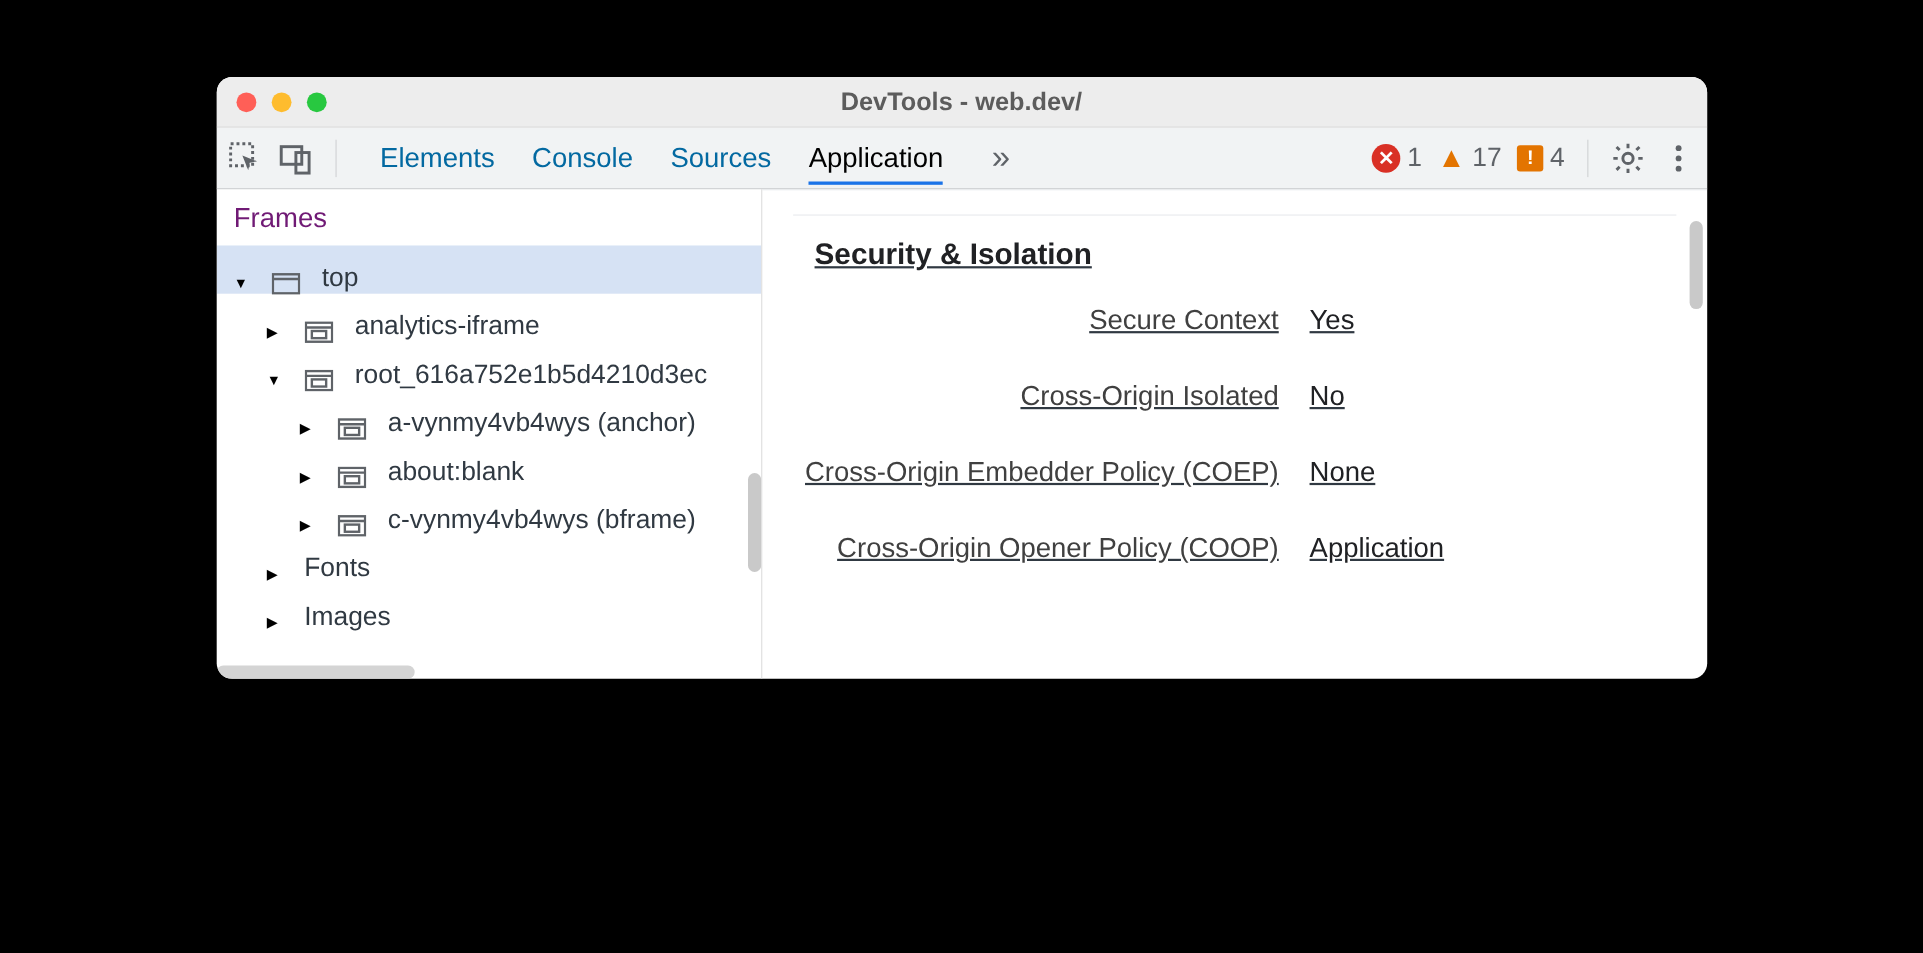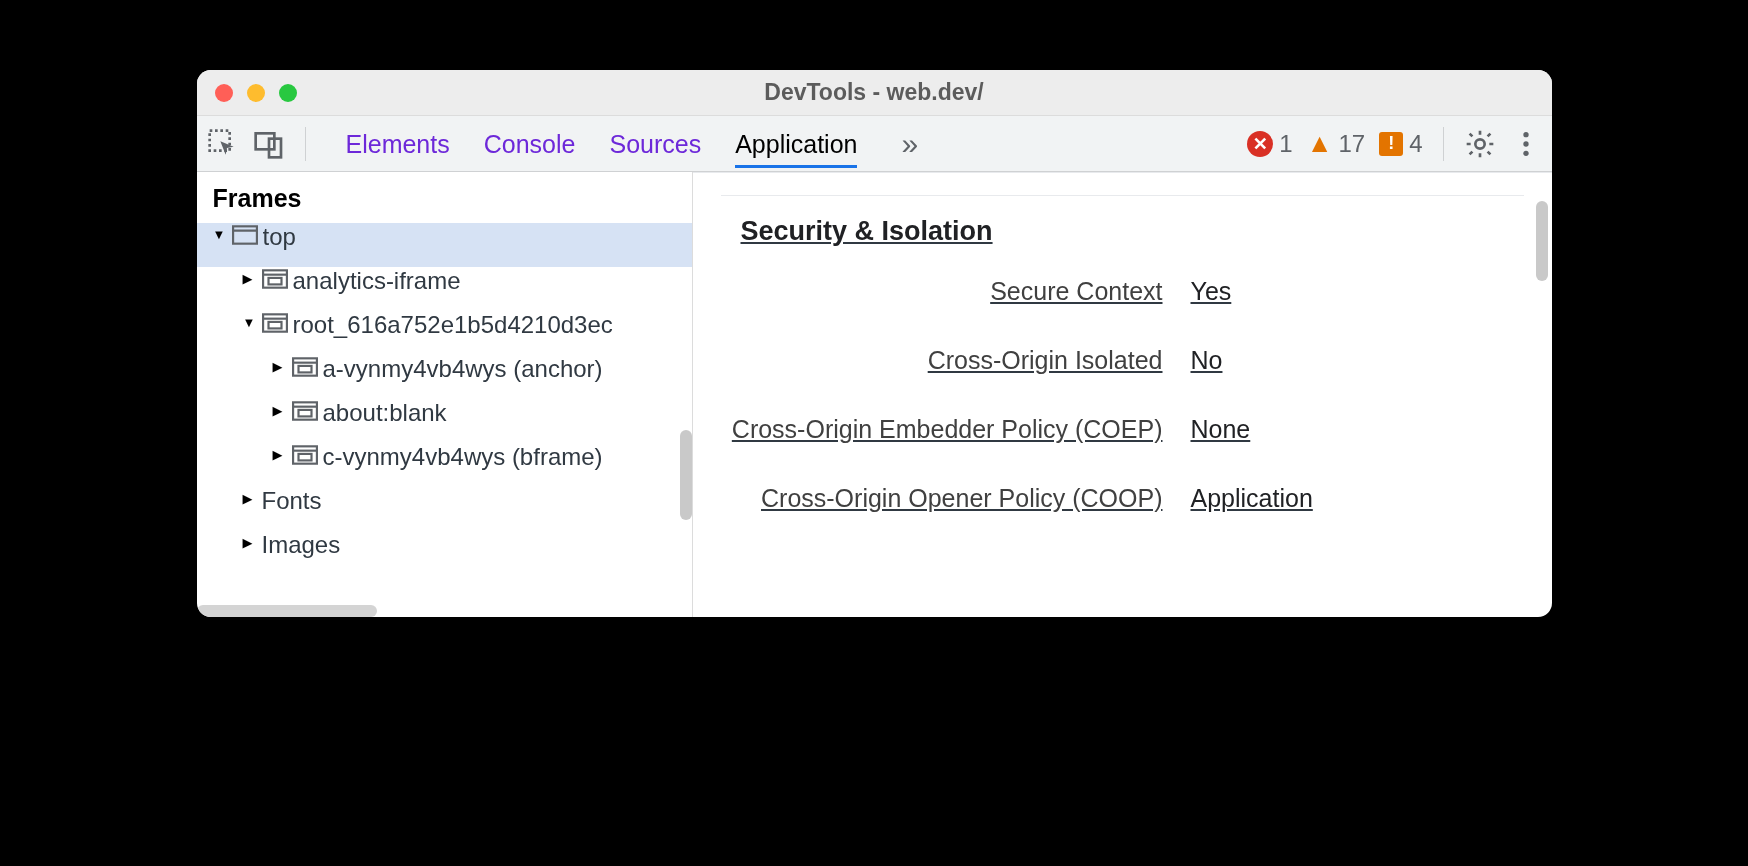--- a/index.html
+++ b/index.html
@@ -54,37 +54,37 @@
     background: #f1f3f4;
     border-bottom: 1px solid #cfd1d3;
     display: flex;
     align-items: center;
     padding: 0 10px;
     gap: 14px;
   }
   .tb-icon { width: 32px; height: 32px; display:flex; align-items:center; justify-content:center; color:#5f6368; }
   .vsep { width:1px; height:34px; background:#cfd1d3; margin:0 6px; }
   .tabs { display:flex; align-items:center; gap: 34px; margin-left: 20px; }
-  .tab { color:#6d28d9; font-size: 25px; cursor:pointer; padding: 10px 0 9px; }
+  .tab { color:#0369a1; font-size: 25px; cursor:pointer; padding: 10px 0 9px; }
   .tab.active { color:#000000; border-bottom: 3px solid #1a73e8; padding-bottom: 6px; }
   .chevmore { color:#5f6368; font-size: 30px; margin-left: 10px;}
   .spacer { flex:1; }
   .counters { display:flex; align-items:center; gap: 14px; font-size: 24px; }
   .ci { display:flex; align-items:center; gap:6px; color:#5f6368;}
   .icon-circle { width:26px; height:26px; border-radius:50%; display:flex; align-items:center; justify-content:center; color:#fff; font-weight:700; font-size:18px;}
   .icon-err { background:#d93025; }
   .icon-warn { color:#e37400; font-size:26px; }
   .icon-issue { width:24px; height:24px; background:#e37400; color:#fff; display:flex; align-items:center; justify-content:center; font-weight:700; border-radius:3px; font-size:18px;}
   .gear, .kebab { color:#5f6368; }
 
   .content { display:flex; height:445px; position:relative; }
   .sidebar { width:496px; border-right:1px solid #dcdcdc; overflow:hidden; display:flex; flex-direction:column; position:relative;}
-  .sidebar-h { font-size:25px; font-weight:700; color:#000000; padding: 12px 16px 10px; }
+  .sidebar-h { font-size:25px; font-weight:400; color:#701a75; padding: 12px 16px 10px; }
   .tree { flex:1; overflow:hidden; white-space:nowrap; }
-  .tree-row { display:flex; align-items:flex-start; height:44px; padding-left: 16px; gap:5px; cursor:pointer; }
+  .tree-row { display:flex; align-items:flex-end; height:44px; padding-left: 16px; gap:20px; cursor:pointer; }
   .tree-row.selected { background:#d6e2f4; }
   .indent1 { padding-left: 46px; }
   .indent2 { padding-left: 76px; }
   .caret { width:14px; display:inline-block; color:#000; font-size:18px;}
   .caret.down::before { content:"▼"; font-size:13px;}
   .caret.right::before { content:"▶"; font-size:13px;}
   .ficon { width:26px; height:20px; flex:none; }
   .ficon svg { width:100%; height:100%; }
   .lbl { font-size:24px; color:#303942; overflow:hidden; text-overflow:clip;}
   .vscroll-thumb { position:absolute; top:258px; right:0; width:12px; height:90px; background:#c9c9c9; border-radius:6px; }

